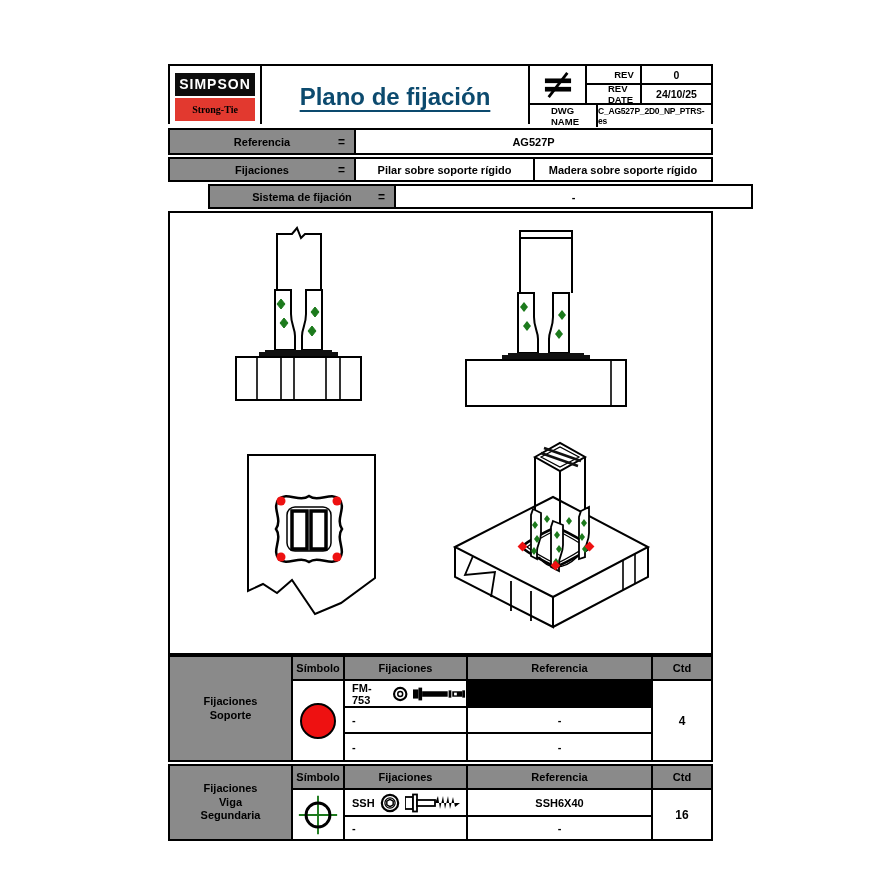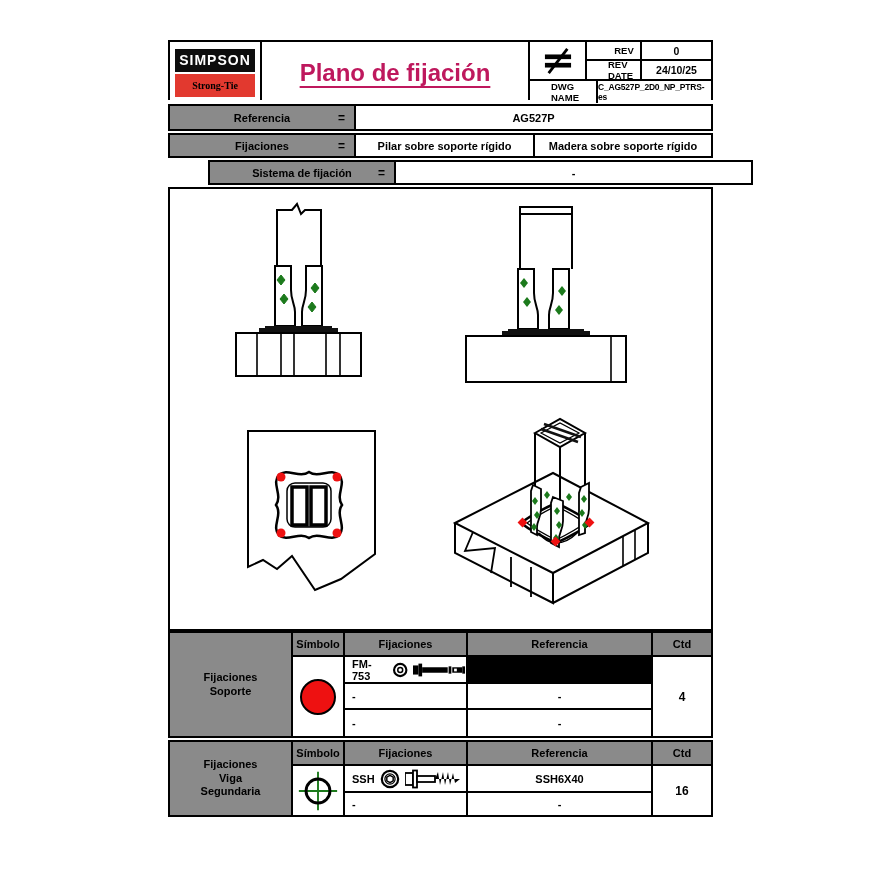--- a/index.html
+++ b/index.html
@@ -1,30 +1,30 @@
 <!DOCTYPE html>
 <html><head>
 <meta charset="utf-8">
 <style>
   html,body{margin:0;padding:0;background:#fff;}
   *{box-sizing:border-box;font-family:"Liberation Sans",sans-serif;}
   #canvas{position:relative;width:880px;height:880px;background:#fff;overflow:hidden;}
-  #sheet{position:absolute;left:168px;top:40px;width:545px;height:778px;}
+  #sheet{position:absolute;left:168px;top:64px;width:545px;height:778px;}
   .abs{position:absolute;}
   
   .cellgrid{display:grid;background:#000;gap:2px;border:2px solid #000;}
   .cell{background:#fff;display:flex;align-items:center;justify-content:center;overflow:hidden;}
   .gray{background:#8a8a8a;}
   .b{font-weight:bold;}
   
   #header-box{left:0;top:0;width:545px;height:60px;grid-template-columns:90px 266px 1fr;}
   .logo-wrap{display:flex;flex-direction:column;align-items:center;justify-content:center;gap:2px;}
   .logo-black{width:80px;height:23px;background:#0d0d0d;color:#fff;font-weight:bold;font-size:14px;letter-spacing:1px;display:flex;align-items:center;justify-content:center;}
   .logo-red{width:80px;height:23px;background:#e2392f;color:#000000;font-weight:bold;font-size:10px;font-family:"Liberation Serif",serif;display:flex;align-items:center;justify-content:center;}
-  .doc-title{font-size:24px;font-weight:bold;color:#be185d;text-decoration:underline;text-underline-offset:5px;text-decoration-thickness:2px;}
+  .doc-title{font-size:24px;font-weight:bold;color:#0c4a6e;text-decoration:underline;text-underline-offset:5px;text-decoration-thickness:2px;}
   .rev-block{display:grid;grid-template-rows:37px 1fr;gap:2px;background:#000;}
   .rev-top{display:grid;grid-template-columns:55px 53px 1fr;grid-template-rows:17px 1fr;gap:2px;background:#000;}
   .rev-bottom{display:grid;grid-template-columns:66px 1fr;gap:2px;background:#000;}
   .fs9{font-size:9.5px;padding-left:21px;} .fs10{font-size:10.5px;} .fs8{font-size:8.5px;letter-spacing:-0.2px;}
   
   .info-row{grid-auto-rows:1fr;}
   .label-cell{position:relative;background:#8a8a8a;}
   .eq{position:absolute;right:9px;top:50%;transform:translateY(-50%);font-weight:bold;font-size:12px;}
   .fs11{font-size:11px;}
   

